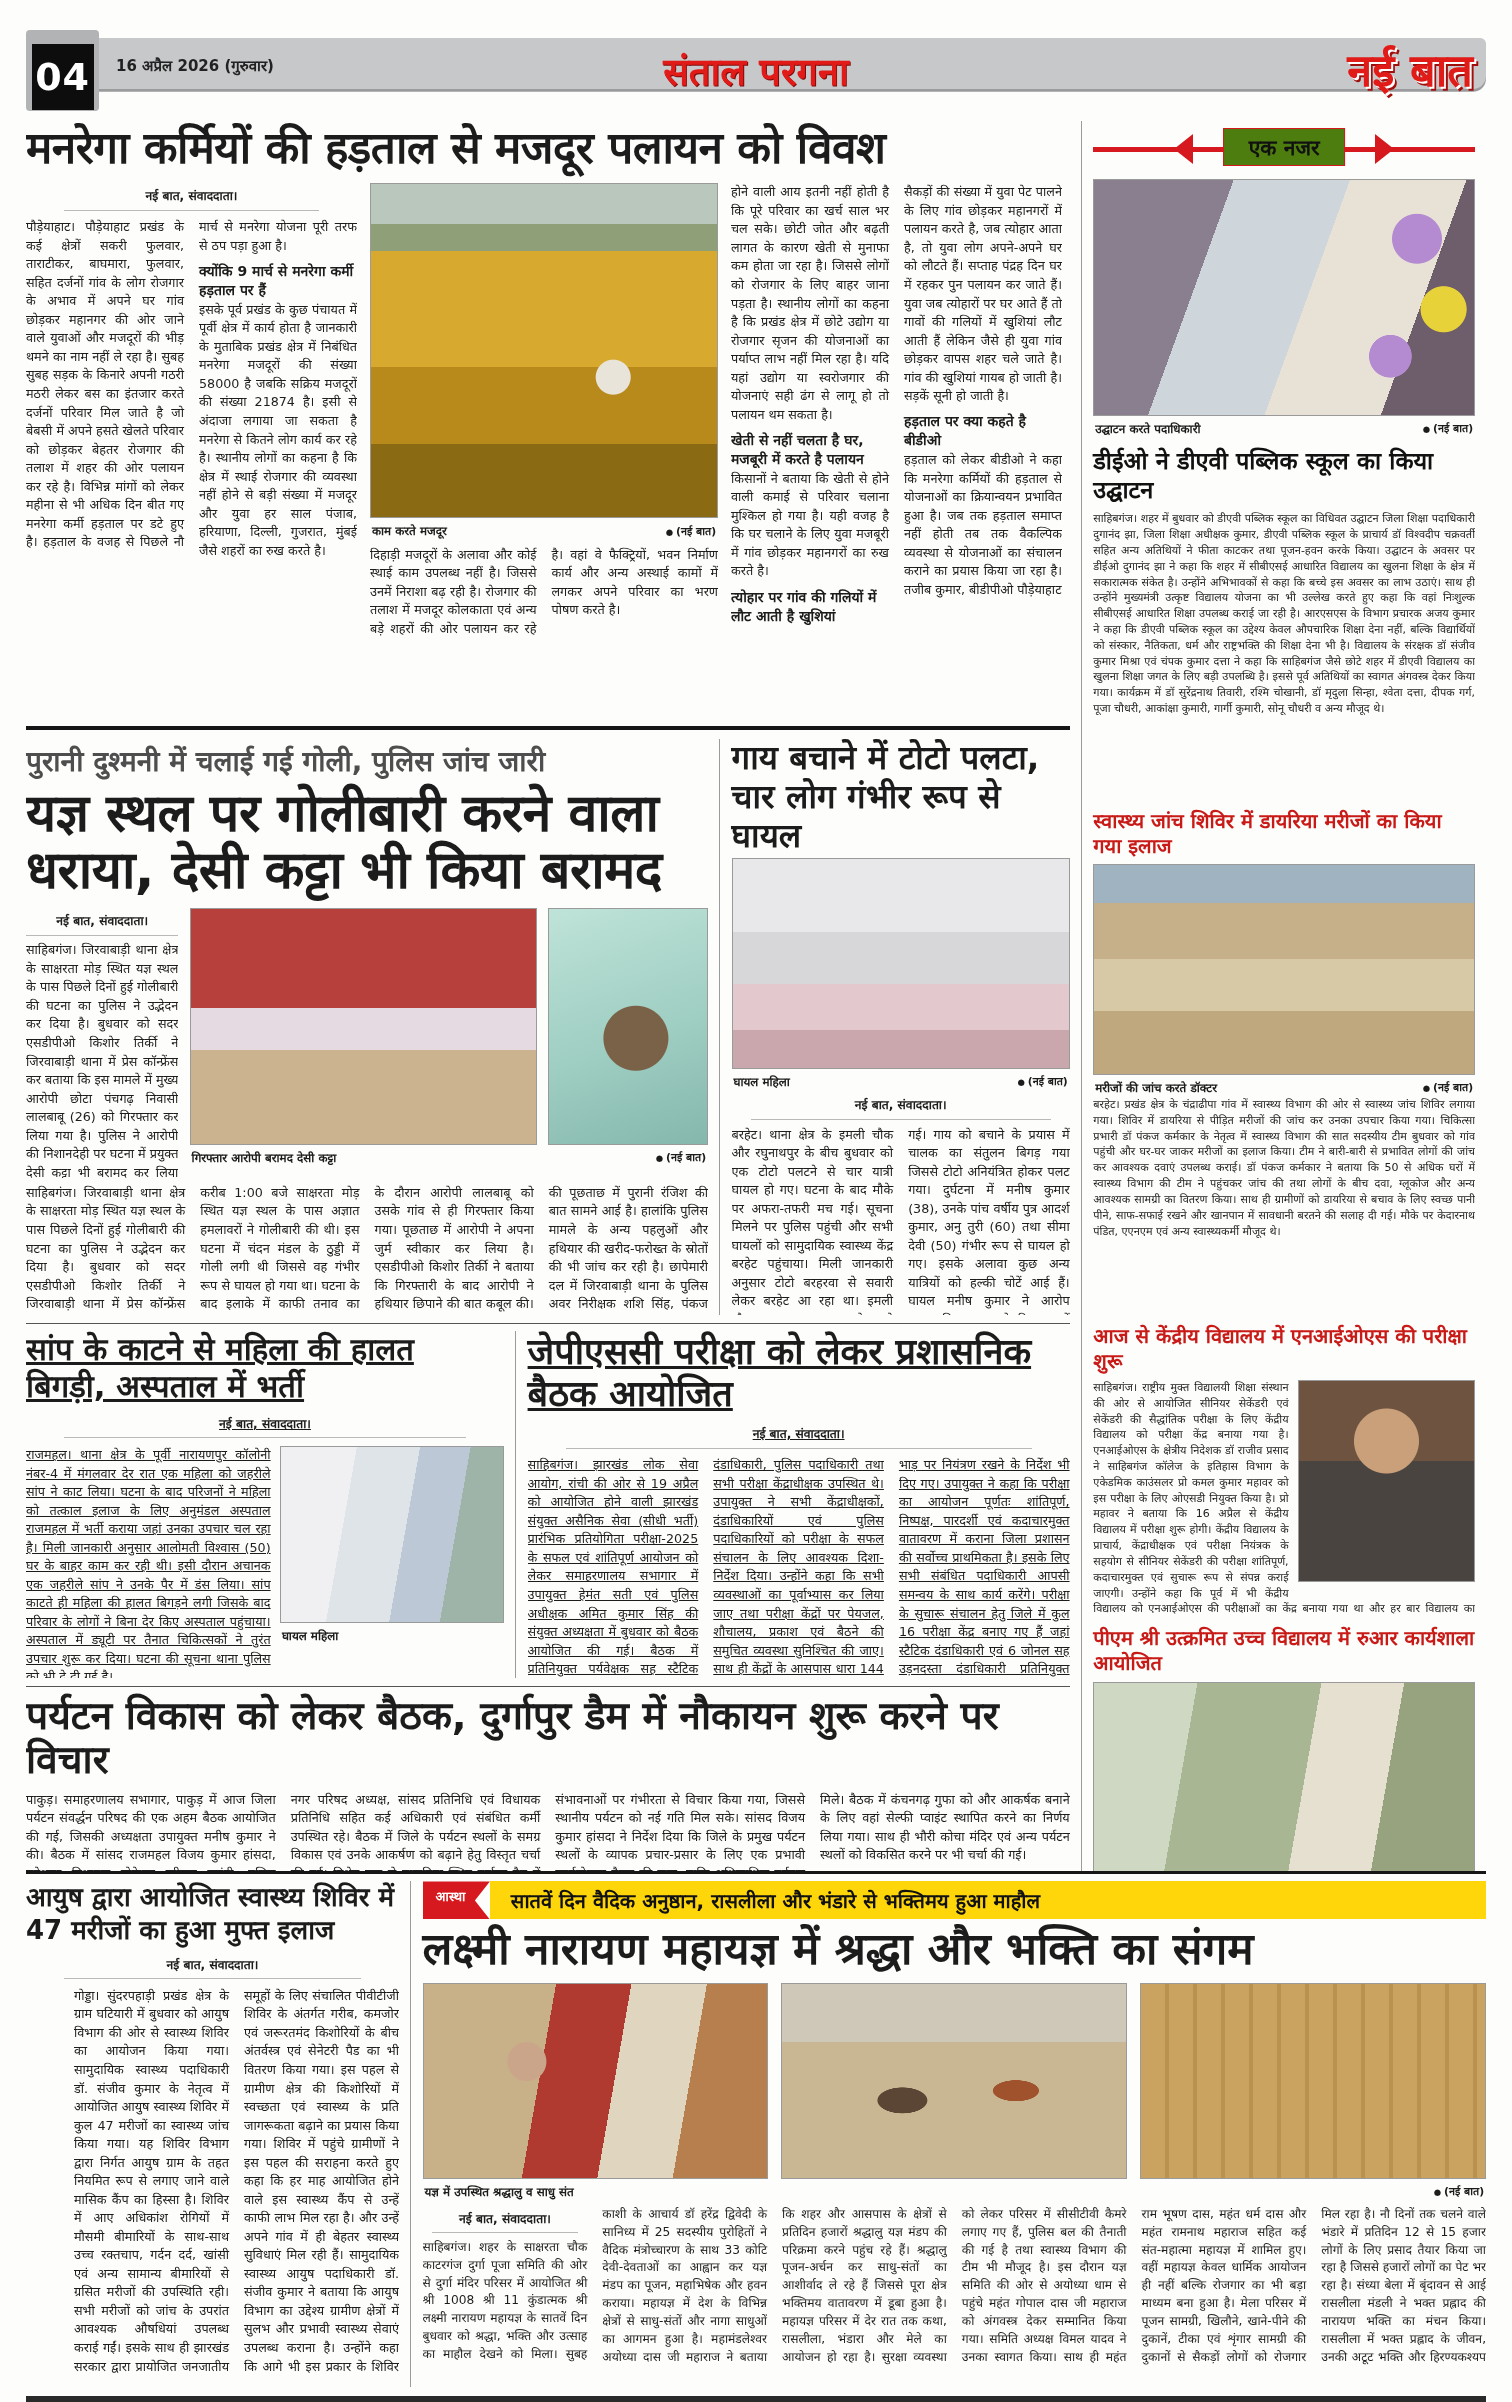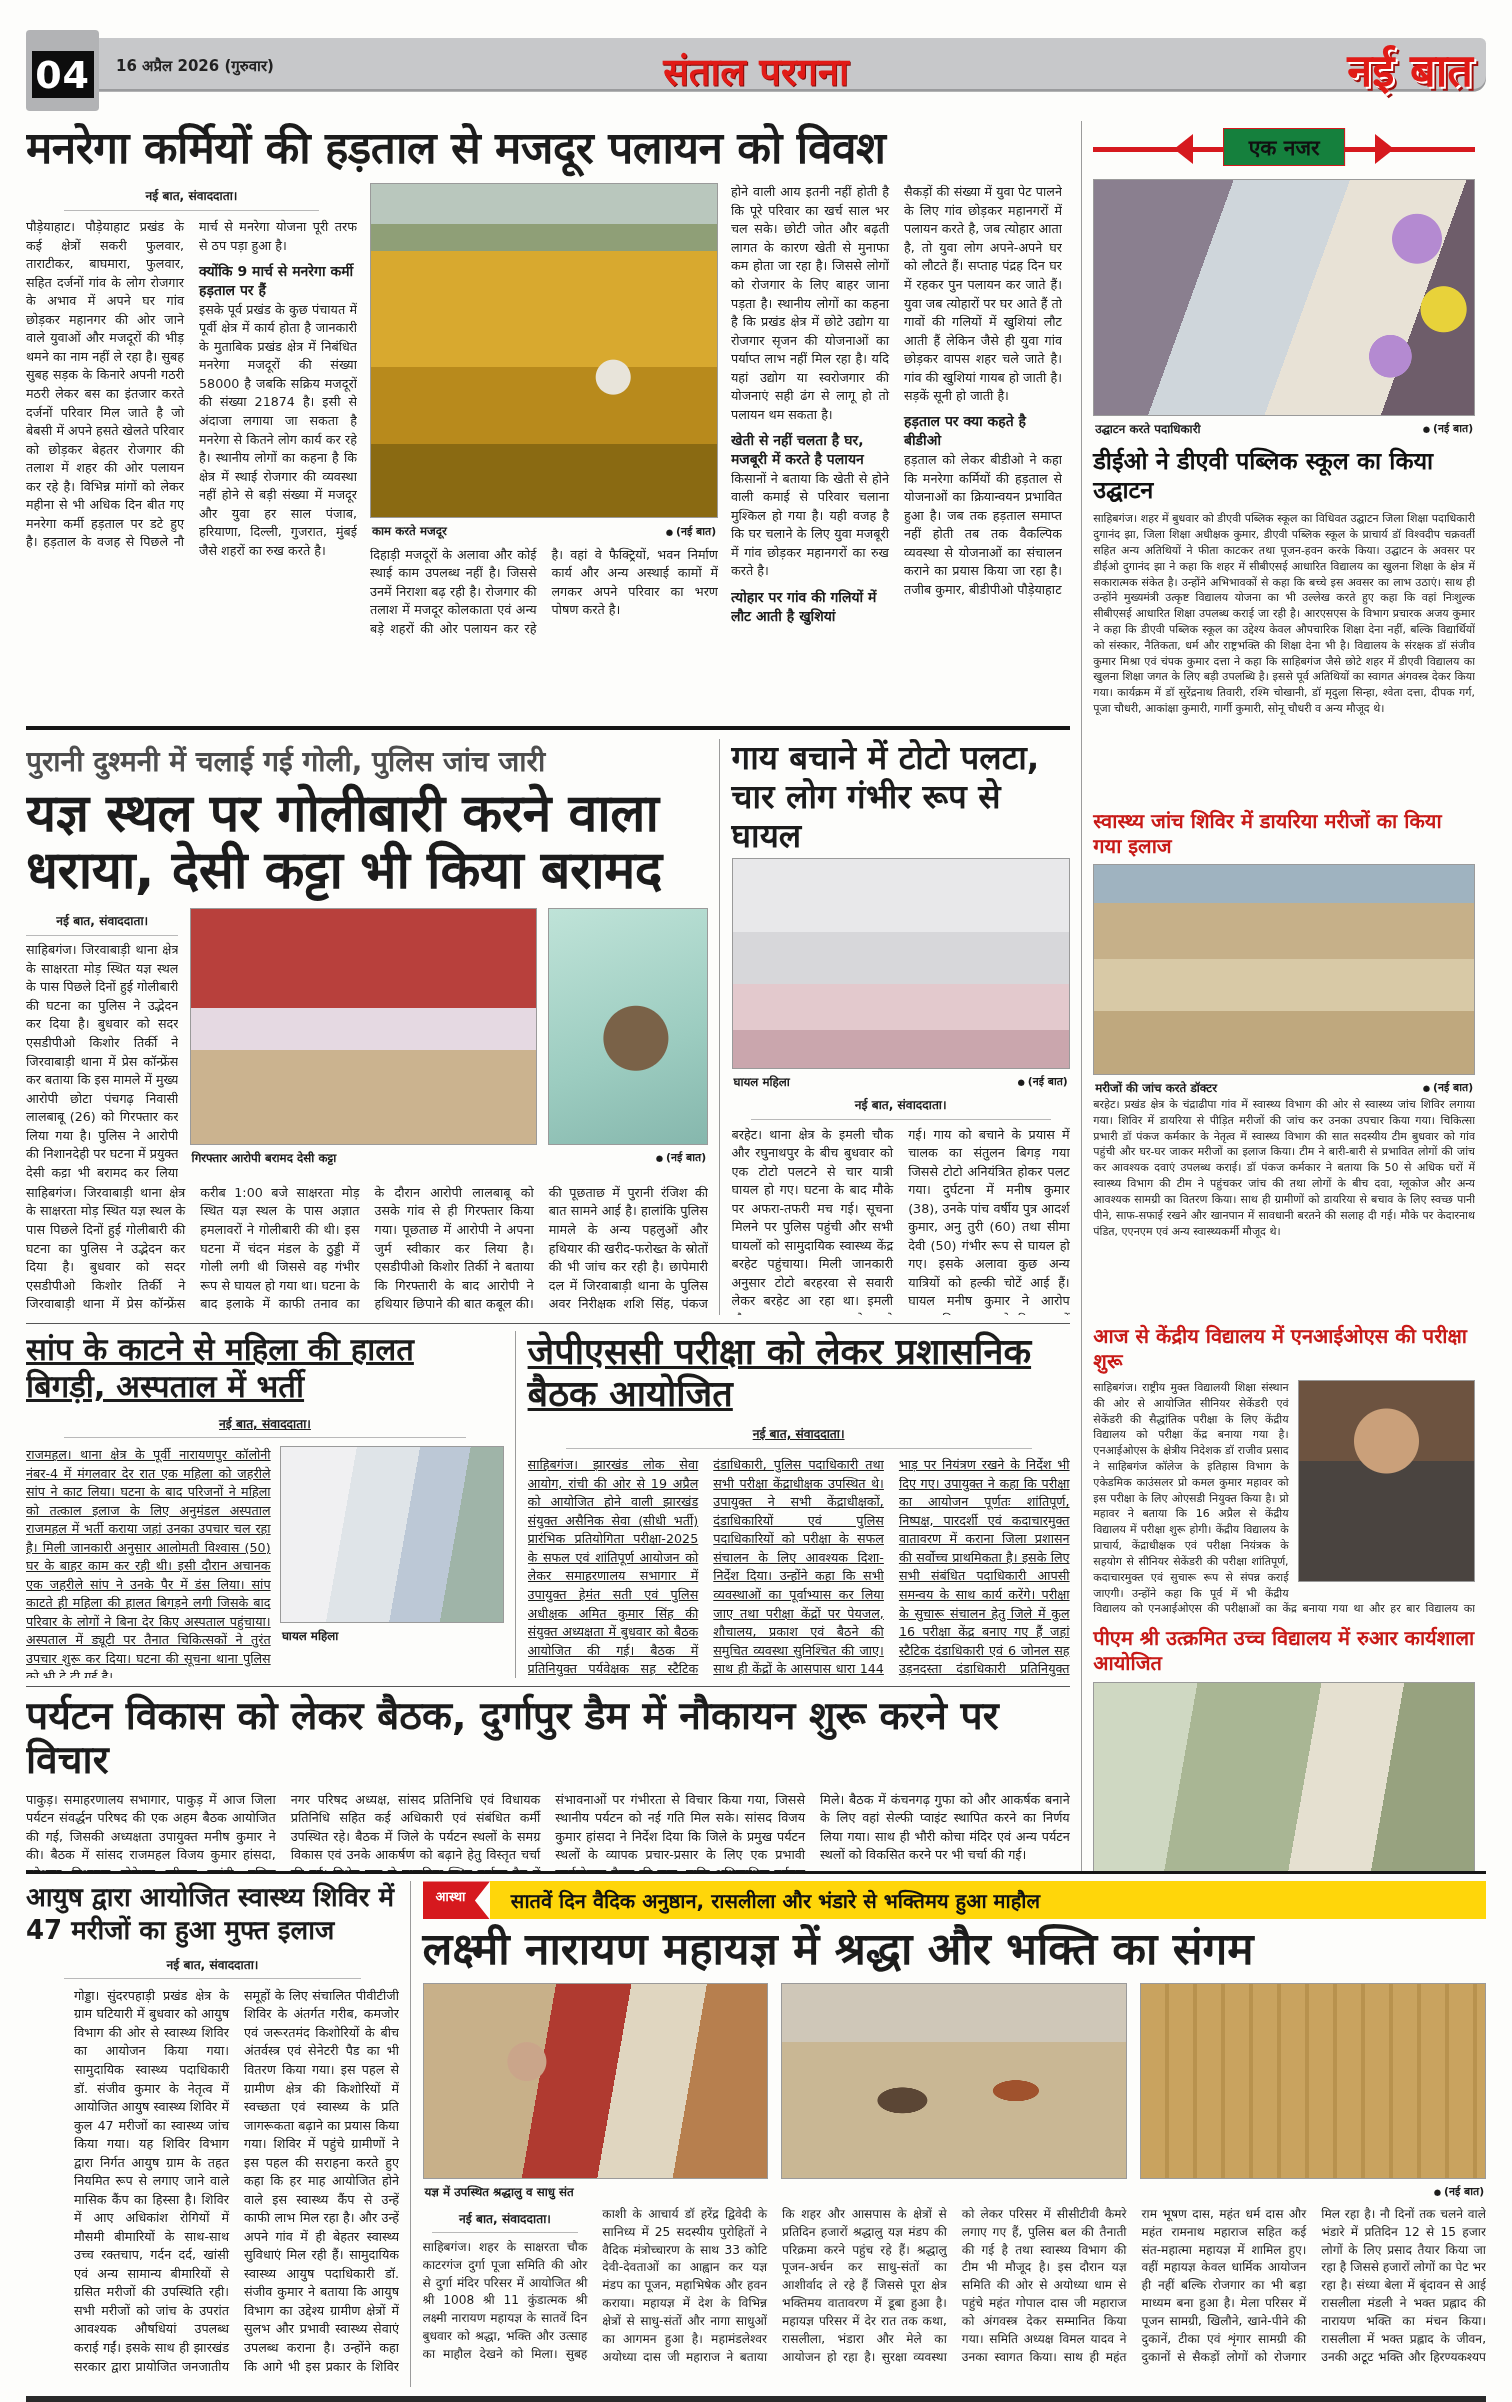--- a/index.html
+++ b/index.html
@@ -6,21 +6,21 @@
   body { background:#e9e9e9; font-family:"DejaVu Sans", sans-serif; }
   .page { width:1512px; height:2402px; background:#fdfdfb; margin:0 auto; position:relative;
           overflow:hidden; padding:24.5px 26px 0 26px; color:#1c1c1c; }
 
   
   .hdr { position:relative; height:87px; margin-bottom:9.4px; }
   .hdr-bar { position:absolute; left:53px; right:0; top:13px; height:51px; background:#c7c8ca;
              border-radius:5.6px 5.6px 13px 13px; box-shadow:0 2.8px 0 #9a9b9d; }
   .pageno-tab { position:absolute; left:0; top:5.6px; width:73px; height:81px; background:#b2b3b5;
                 border-radius:3.8px; }
-  .pageno { position:absolute; left:5.6px; top:21px; width:62px; height:47px; background:#0d0d0d; color:#fff;
+  .pageno { position:absolute; left:5.6px; top:14px; width:62px; height:66px; background:#0d0d0d; color:#fff;
             font-size:38px; font-weight:800; display:flex; align-items:center; justify-content:center;
             letter-spacing:0.9px; }
   .hdr-date { position:absolute; left:90px; top:30px; font-size:15px; font-weight:700; color:#222; }
   .hdr-section { position:absolute; left:0; right:0; top:19px; text-align:center; font-size:38px;
                  font-weight:900; color:#e11b17; text-shadow:0.9px 0.9px 0 #7d0b09; }
   .hdr-masthead { position:absolute; right:13px; top:13px; font-size:45px; font-weight:900; color:#e11b17;
                   text-shadow:1.9px 1.9px 0 #ffffff, 3.8px 3.8px 0 #a00f0c; }
 
   
   .byline { text-align:center; font-size:12.2px; font-weight:700; padding:3.8px 0 5.6px;
@@ -95,21 +95,21 @@
   .jpsc h2 { font-size:36px; font-weight:900; line-height:1.15; margin-bottom:7.5px; }
   .jpsc-cols { height:249px; overflow:hidden; }
 
   
   .tourism h2 { font-size:39px; font-weight:900; line-height:1.12; margin:3.8px 0 9.4px; }
   .tourism-cols { height:158px; overflow:hidden; }
 
   
   .one-look-head { position:relative; height:41px; margin:7.5px 0 9.4px; }
   .one-look-line { position:absolute; left:0; right:0; top:19px; height:4.7px; background:#d6191e; }
-  .one-look-badge { position:absolute; left:50%; transform:translateX(-50%); top:0; background:#15803d;
+  .one-look-badge { position:absolute; left:50%; transform:translateX(-50%); top:0; background:#4d7c0f;
        border:1.9px solid #d6191e; padding:3.8px 24.5px; font-size:21px; font-weight:900; color:#111;text-align:center; }
   .ol-arrow { position:absolute; top:5.6px; width:0; height:0; border-top:15px solid transparent;
        border-bottom:15px solid transparent; }
   .ol-arrow.l { left:81px; border-right:19px solid #d6191e; }
   .ol-arrow.r { right:81px; border-left:19px solid #d6191e; }
   .rail h3.red { color:#c81a17; font-size:20px; font-weight:900; line-height:1.25; margin:9.4px 0 5.6px; }
   .rail h3.black { color:#111; font-size:23.5px; font-weight:900; line-height:1.25; margin:9.4px 0 5.6px; }
   .rail .body { font-size:11px; line-height:1.44; }
   .rail-photo-1 { height:237px;
      background: radial-gradient(circle at 85% 25%, #b48ad1 0 24.5px, transparent 25.4px),

